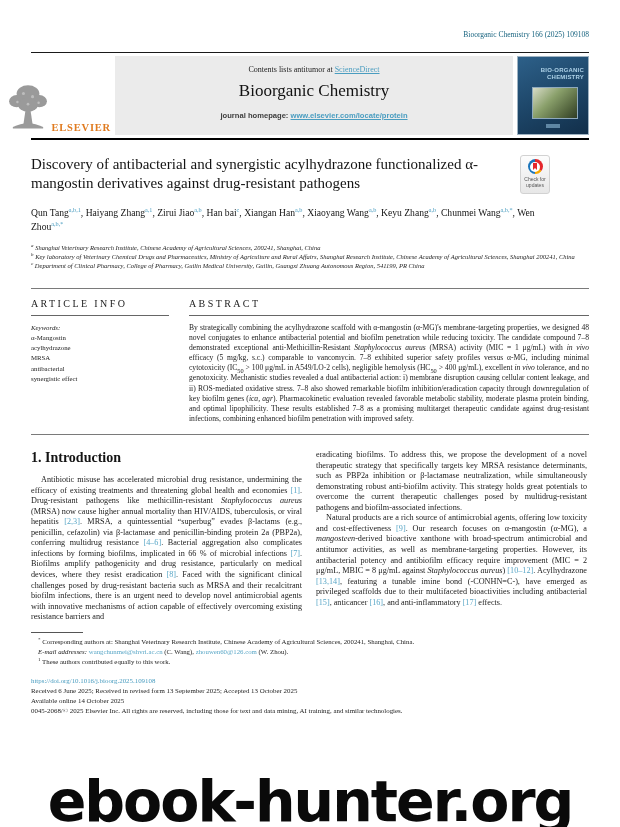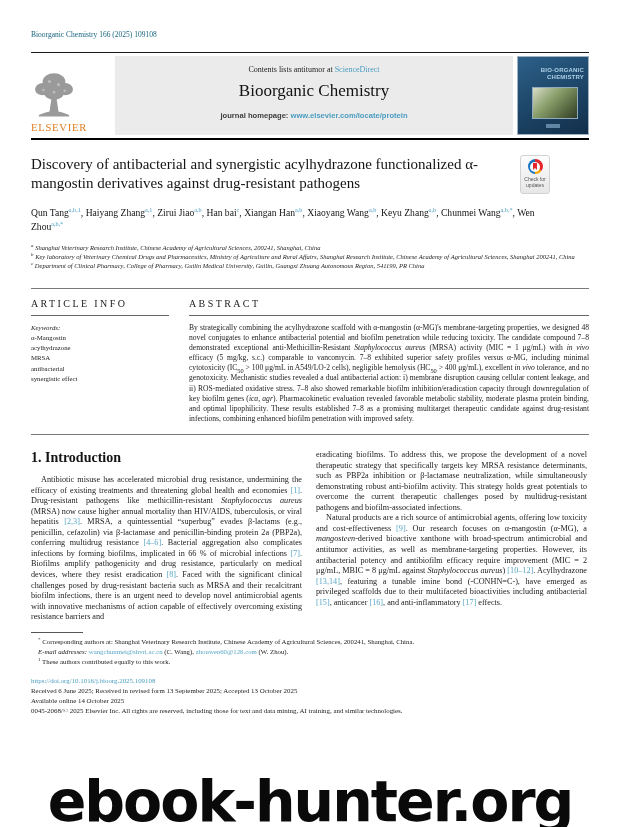--- a/index.html
+++ b/index.html
@@ -1,33 +1,33 @@
 <!DOCTYPE html>
 <html><head>
 <meta charset="utf-8">
 <style>
   html,body{margin:0;padding:0;background:#ffffff;}
   .page{position:relative;width:620px;height:827px;background:#fff;overflow:hidden;
         font-family:"Liberation Serif",serif;color:#1c1c1c;}
   .content{padding:0 31px;}
 
   
-  .cite-line{padding-top:30px;text-align:left;font-size:7.5px;color:#17637f;line-height:10px;}
+  .cite-line{padding-top:30px;text-align:right;font-size:7.5px;color:#17637f;line-height:10px;}
 
   
   .rule-thin{border-top:1.2px solid #1a1a1a;margin-top:12px;}
   .header-row{display:flex;margin-top:0;height:82px;}
-  .logo-col{width:80px;display:flex;flex-direction:column;align-items:flex-start;justify-content:flex-end;padding:4px 0 2px;}
+  .logo-col{width:80px;display:flex;align-items:flex-end;justify-content:flex-end;padding:4px 0 2px;font-weight:bold;}
   .logo-col svg{display:block;}
   .elsevier-word{font-size:10.5px;color:#e07b20;letter-spacing:0.8px;margin-top:1px;font-family:"Liberation Serif",serif;}
   .header-box{flex:1;background:#ebebeb;margin:3px 4px 0 4px;text-align:center;padding-top:9px;}
   .contents-line{font-size:8px;color:#222;}
   .journal-big{font-size:17px;color:#111;margin-top:7px;}
   .homepage-line{font-size:7.6px;font-family:"Liberation Sans",sans-serif;font-weight:bold;color:#3d3d3d;margin-top:10px;}
-  .lnk{color:#4a9dc0;}
+  .lnk{color:#4a9dc0;text-decoration:underline;}
   .cover-col{width:72px;margin-top:3px;height:79px;background:linear-gradient(155deg,#2d6089 0%,#1c4466 55%,#122f4a 100%);
              border:1px solid #9fb3c2;box-sizing:border-box;position:relative;}
   .cover-title{position:absolute;top:10px;left:0;right:4px;text-align:right;color:#aed2e8;
                font-family:"Liberation Sans",sans-serif;font-weight:bold;font-size:6px;line-height:1.15;letter-spacing:0.2px;}
   .cover-photo{position:absolute;top:30px;left:14px;width:44px;height:30px;border:1px solid #8fa9bd;
                background:linear-gradient(135deg,#d8dcc8 0%,#8aa06b 40%,#55663f 75%,#2f3c26 100%);}
   .cover-dot{position:absolute;bottom:6px;left:50%;transform:translateX(-50%);width:14px;height:4px;background:#7fa8c4;opacity:.7;}
   .rule-thick{border-top:2.5px solid #000;margin-top:3px;}
 
   

